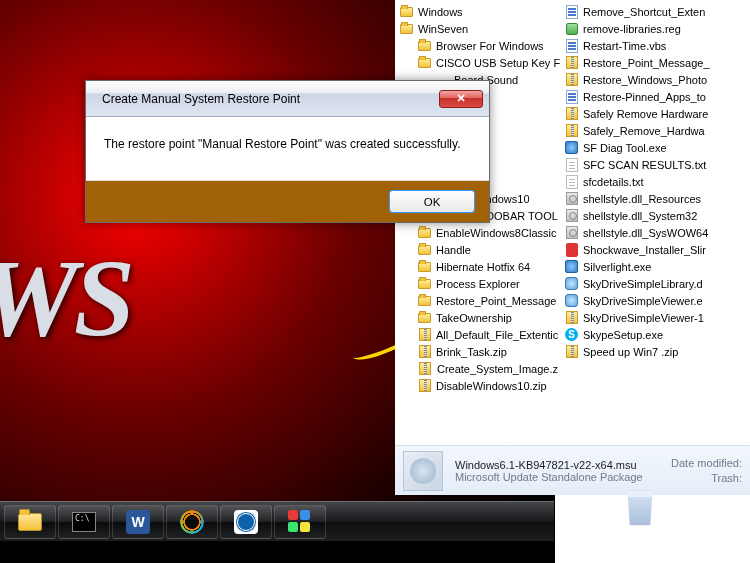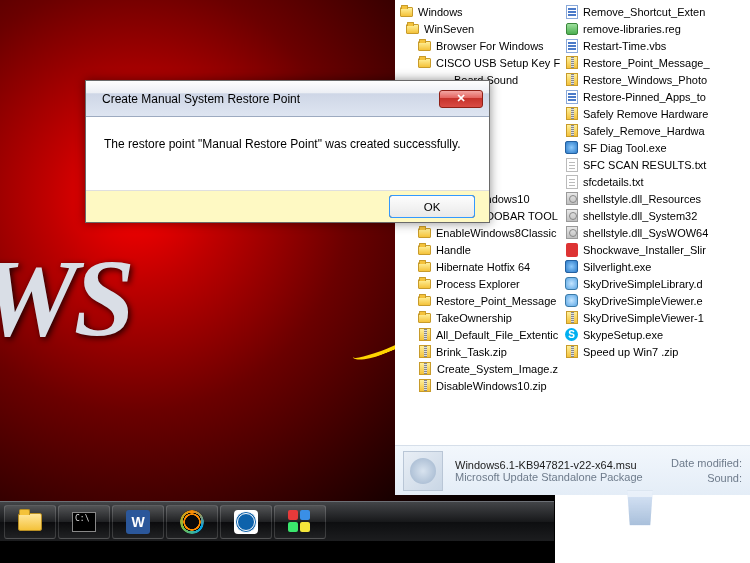--- a/index.html
+++ b/index.html
@@ -82,21 +82,21 @@
   .mb-title .spacer{flex:1;}
   .mb-close {
     width: 44px; height: 18px;
     background: linear-gradient(180deg,#f3a5a2 0%,#e3625d 45%,#c6322b 46%,#d94b44 100%);
     border: 1px solid #8f2017; border-radius: 3px;
     color:#fff; font-weight:bold; font-size:11px; display:flex; align-items:center; justify-content:center;
     cursor:pointer;
   }
   .mb-body { flex:1; padding: 20px 18px 10px 18px; font-size: 12px; color:#000; background:#fff;}
   .mb-footer {
-    height: 32px; background: #fef9c3; border-top:1px solid #dfdfdf;
+    height: 42px; background: #a16207; border-top:1px solid #dfdfdf;
     display:flex; align-items:center; justify-content:flex-end; padding-right:14px;
   }
   .mb-ok {
     min-width: 86px; height: 23px; font-size:11.5px;
     background: linear-gradient(180deg,#fdfdfd,#e9e9e9);
     border: 1px solid #707070; border-radius:3px; cursor:pointer;
     outline: 1px solid #3399ff; outline-offset: -1px;
   }
 
   
@@ -149,21 +149,21 @@
 <div class="annot a2"></div>
 
 <div class="explorer">
   <div class="col left" id="col-left">
       <div class="file-row" style="padding-left: 4px;">
         <span class="ic">
           <div class="folder"></div>
         </span>
         <span>Windows</span>
       </div>
-      <div class="file-row" style="padding-left: 10px;">
+      <div class="file-row" style="padding-left: 4px;">
         <span class="ic">
           <div class="folder"></div>
         </span>
         <span>WinSeven</span>
       </div>
       <div class="file-row" style="padding-left: 22px;">
         <span class="ic">
           <div class="folder"></div>
         </span>
         <span>Browser For Windows</span>
@@ -404,21 +404,21 @@
       </div>
     </div>
   <div class="details">
     <div class="thumb"></div>
     <div class="meta">
       <div class="t1">Windows6.1-KB947821-v22-x64.msu</div>
       <div class="t2">Microsoft Update Standalone Package</div>
     </div>
     <div class="props">
       <div>Date modified:</div>
-      <div>Sound:</div>
+      <div>Trash:</div>
     </div>
   </div>
 </div>
 <div class="explorer-fill"></div>
 
 <div class="msgbox">
   <div class="mb-title">
     <span>Create Manual System Restore Point</span>
     <span class="spacer"></span>
     <div class="mb-close">

